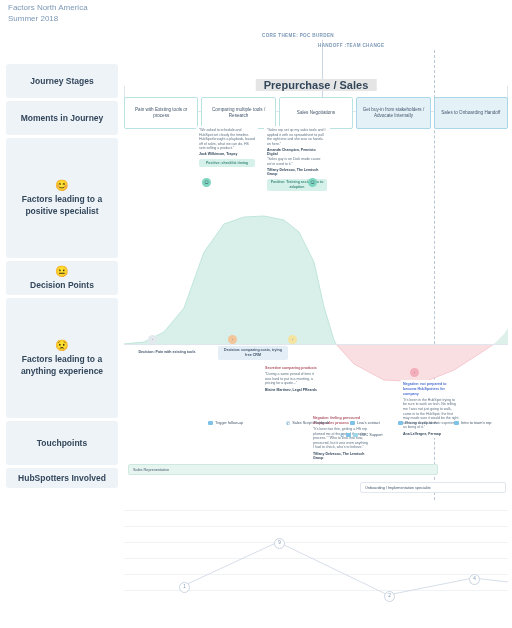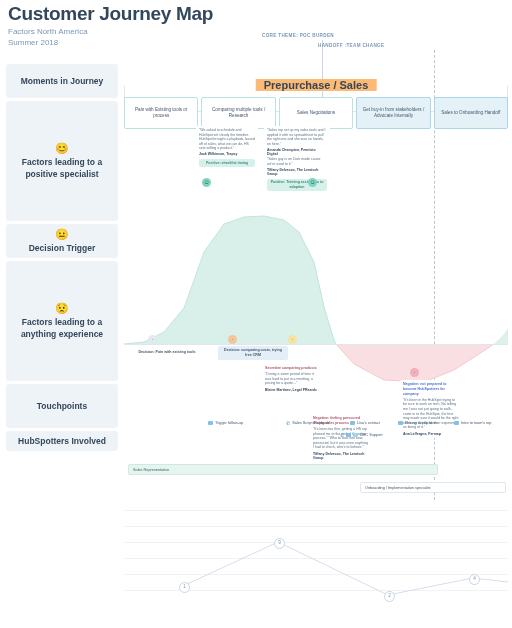--- a/index.html
+++ b/index.html
@@ -33,21 +33,21 @@
 
   
   .vline{position:absolute;width:0;border-left:1px solid #cbd6e2;}
   .vdash{position:absolute;width:0;border-left:1px dashed #b9c6d3;}
   .ann{position:absolute;font-size:4.6px;letter-spacing:.35px;color:#7c98b6;white-space:nowrap;font-weight:bold;}
 
   
   .stageband{position:absolute;left:2px;top:22px;width:384px;height:26px;
     border:1px solid #dfe6ed;border-top:none;box-sizing:border-box;}
   .stagelbl{position:absolute;top:15px;left:50%;transform:translateX(-50%);
-    background:#fdba74;padding:0 8px;font-size:11px;font-weight:bold;color:#33475b;white-space:nowrap;}
+    background:#e5e5e5;padding:0 8px;font-size:11px;font-weight:bold;color:#33475b;white-space:nowrap;}
 
   
   .moments{position:absolute;left:2px;top:33px;width:384px;height:32px;display:flex;gap:3px;}
   .moment{flex:1;border:1px solid #b9e3e0;border-radius:2px;background:#fff;
     display:flex;align-items:center;justify-content:center;text-align:center;
     font-size:4.6px;line-height:6.4px;color:#44566c;padding:2px 3px;box-sizing:border-box;}
   .moment.hl{background:#e4f2f8;border-color:#a9d6e8;}
 
   
   .plot{position:absolute;left:2px;top:68px;width:384px;height:280px;}
@@ -103,37 +103,39 @@
   .vol svg{position:absolute;left:0;top:0;}
   .dot{position:absolute;width:9px;height:9px;border-radius:50%;background:#fff;
     border:1px solid #cbd6e2;font-size:4.6px;line-height:8px;text-align:center;color:#7c98b6;}
 </style>
 </head>
 <body>
 
 <div class="page">
 
   <div class="hdr">
-    <h1>Customer Journey Map</h1>
     <div class="sub">Factors North America</div>
     <div class="sub">Summer 2018</div>
   </div>
 
   <div class="rail">
+    <div class="cell" style="height:34px">
+      <span class="ln">Journey Stages</span>
+    </div>
     <div class="cell" style="height:34px">
       <span class="ln">Moments in Journey</span>
     </div>
     <div class="cell" style="height:120px">
       <span class="emo">😊</span>
       <span class="ln">Factors leading to a</span>
       <span class="ln">positive specialist</span>
     </div>
     <div class="cell" style="height:34px">
       <span class="emo">😐</span>
-      <span class="ln">Decision Trigger</span>
+      <span class="ln">Decision Points</span>
     </div>
     <div class="cell" style="height:120px">
       <span class="emo">😟</span>
       <span class="ln">Factors leading to a</span>
       <span class="ln">anything experience</span>
     </div>
     <div class="cell" style="height:44px">
       <span class="ln">Touchpoints</span>
     </div>
     <div class="cell" style="height:20px">

